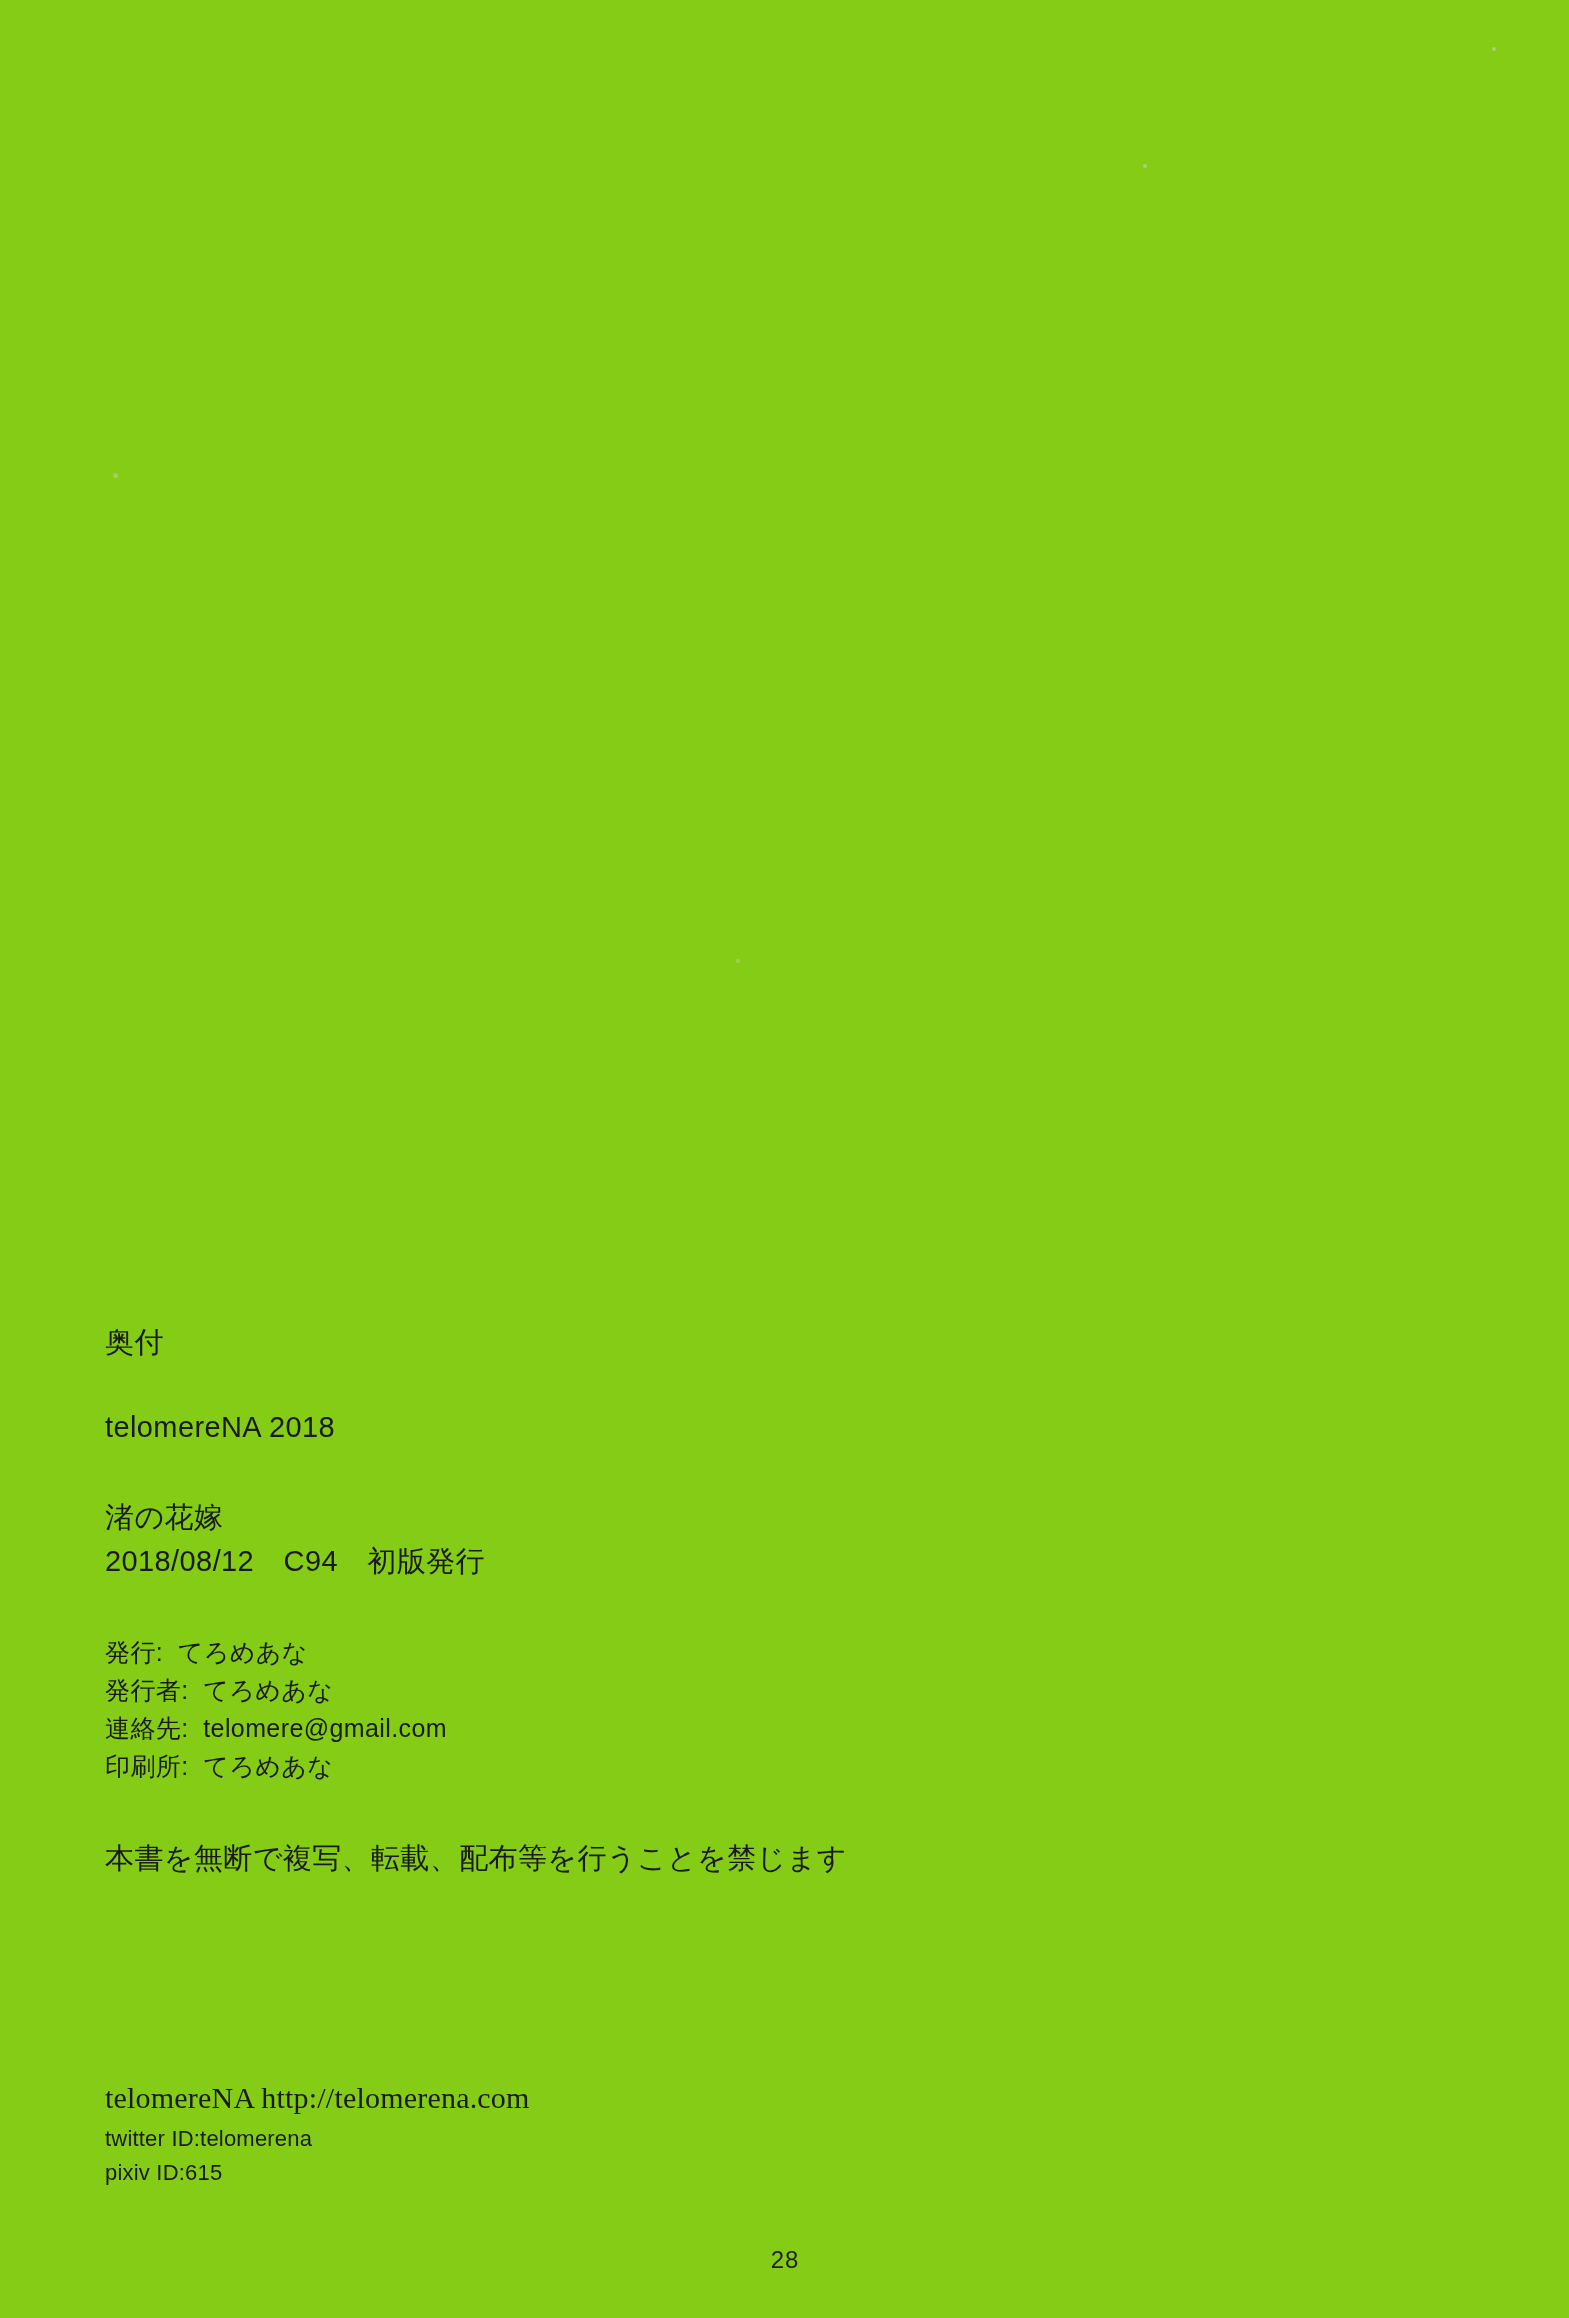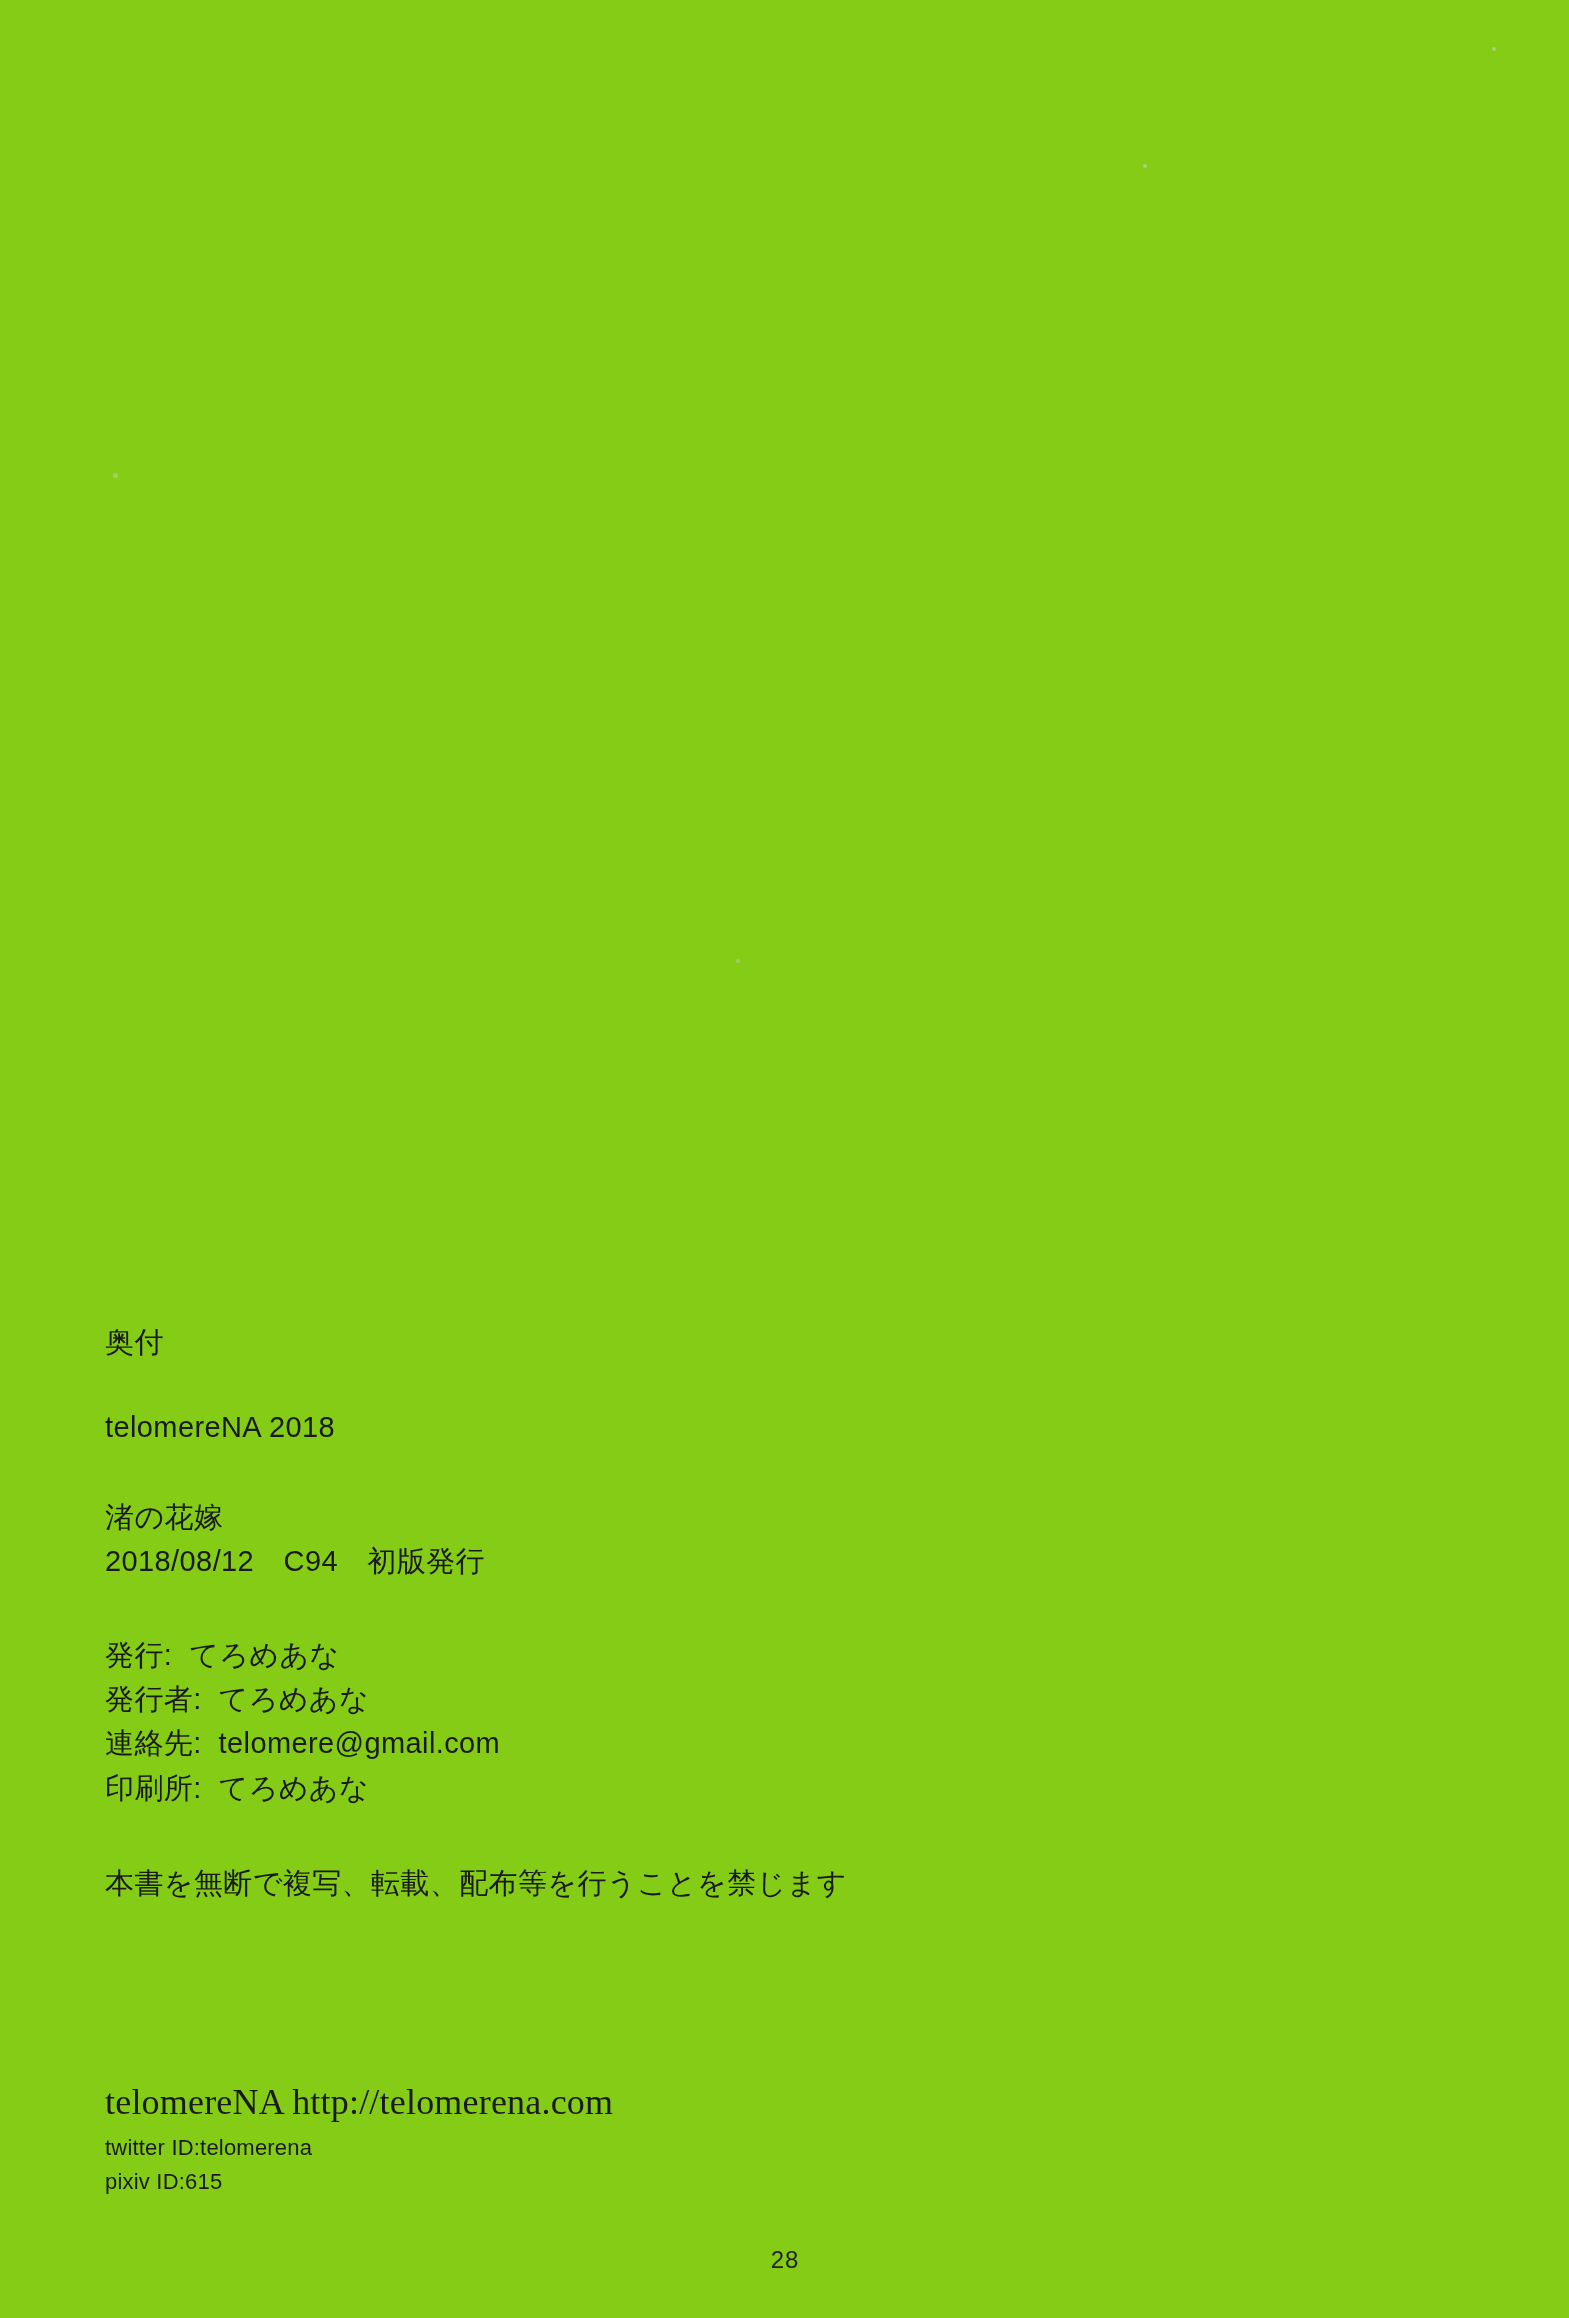--- a/index.html
+++ b/index.html
@@ -63,21 +63,21 @@
   .work-line {
     font-size: 29px;
     line-height: 1.5;
     letter-spacing: 0.4px;
   }
 
   .credits-block {
     margin: 0 0 52px 0;
   }
   .credit-line {
-    font-size: 29px;
+    font-size: 25px;
     line-height: 1.52;
     letter-spacing: 0.4px;
     white-space: pre;
   }
 
   .notice {
     font-size: 29px;
     line-height: 1.45;
     letter-spacing: 0.4px;
     margin: 0;
@@ -89,21 +89,21 @@
     top: 2075px;
     width: 836px;
   }
   .link-line {
     font-size: 22px;
     line-height: 1.55;
     letter-spacing: 0.2px;
   }
   .link-line.serif {
     font-family: "Liberation Serif", serif;
-    font-size: 36px;
+    font-size: 30px;
   }
 
   .page-number {
     position: absolute;
     left: 0;
     right: 0;
     top: 2246px;
     text-align: center;
     font-size: 24px;
     letter-spacing: 0.8px;

